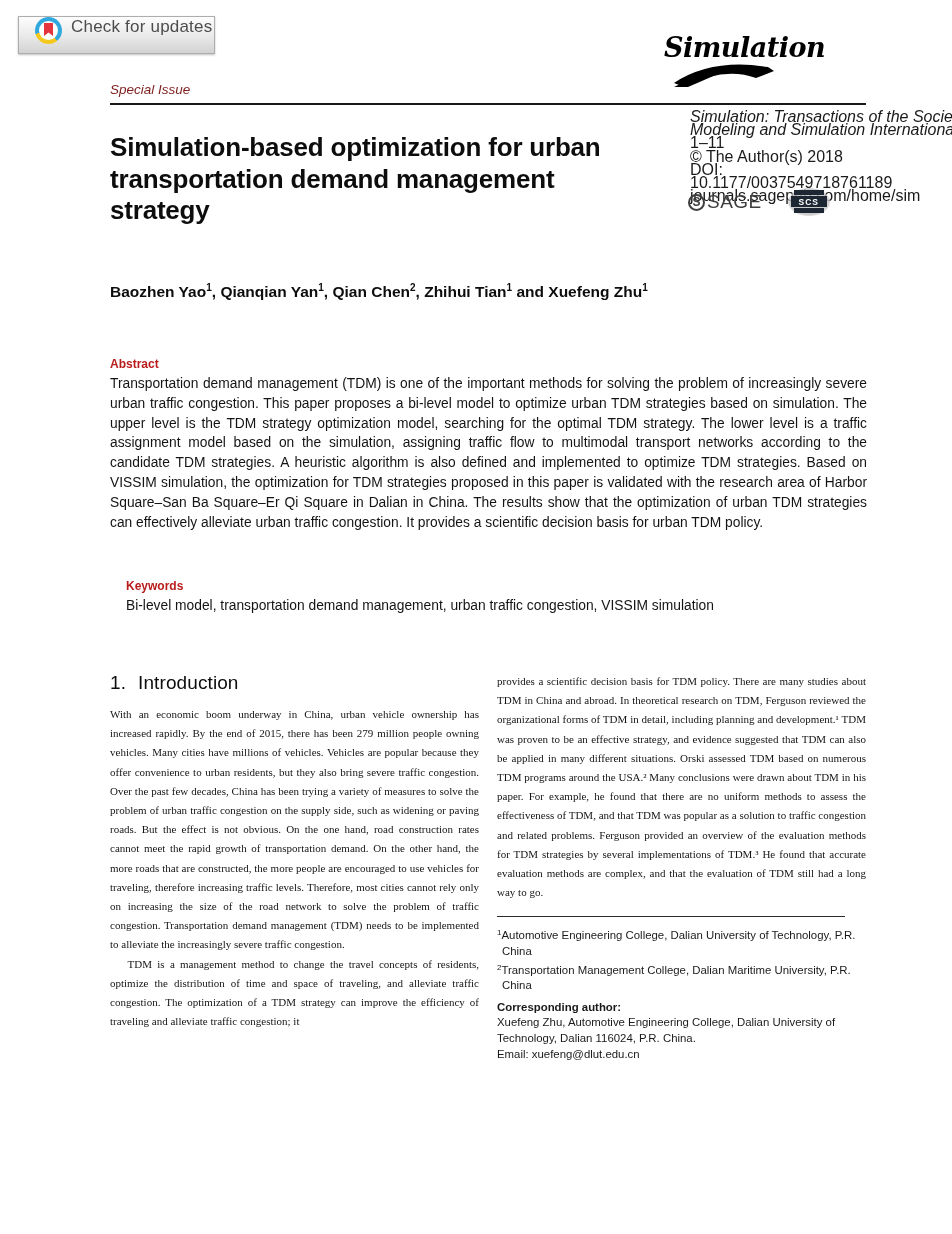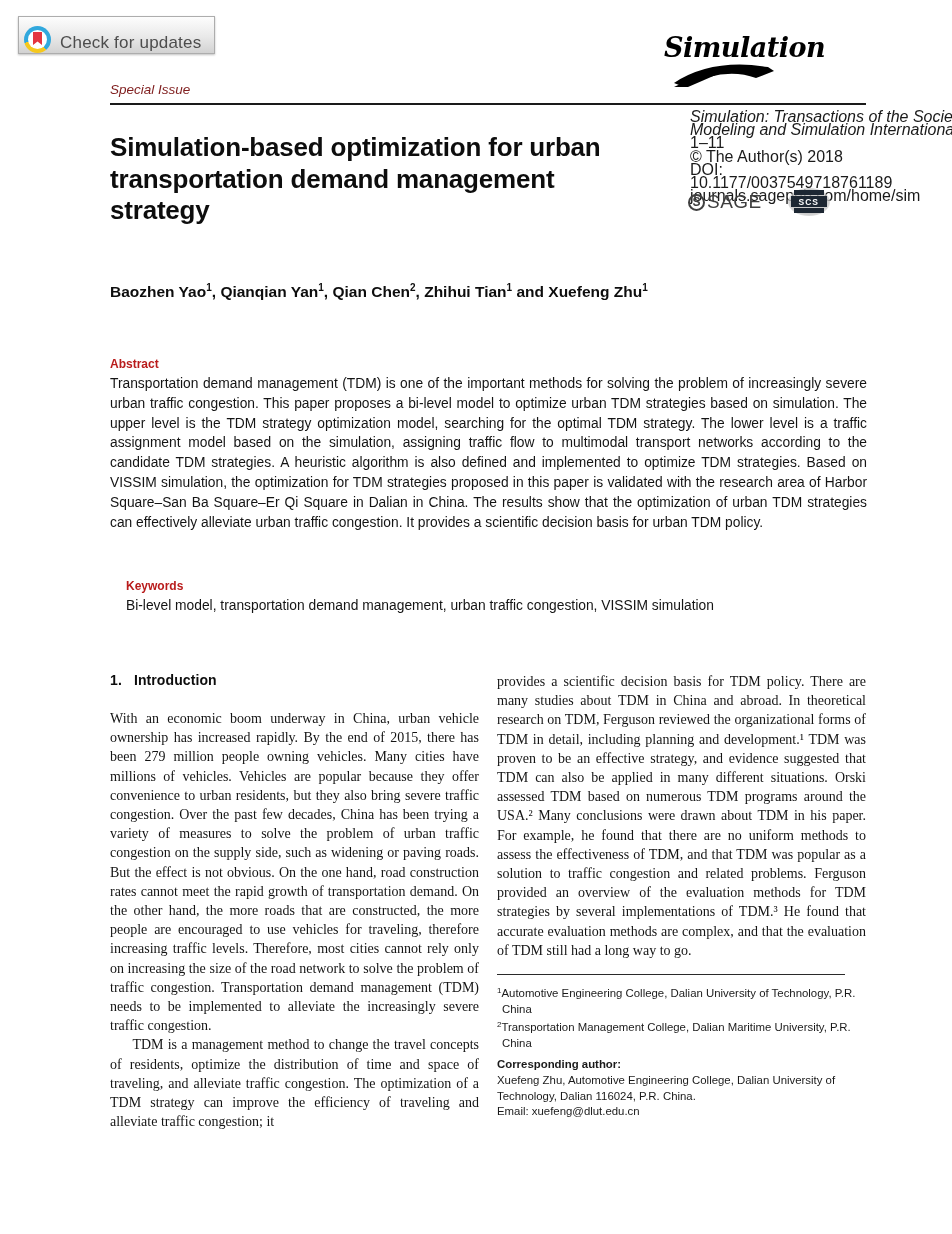--- a/index.html
+++ b/index.html
@@ -13,22 +13,22 @@
     overflow:hidden;
   }
 
   
   .crossmark {
     position:absolute; left:18px; top:16px;
     width:197px; height:38px;
     background:linear-gradient(#fdfdfd, #e9e9e9 55%, #d2d2d2);
     border:1px solid #adadad;
     box-shadow:0 1px 2px rgba(0,0,0,.25);
-    display:flex; align-items:flex-end; gap:9px;
-    padding-left:5px;
+    display:flex; align-items:flex-start; gap:9px;
+    padding-left:16px;
     cursor:pointer;
   }
   .cm-ring {
     width:27px; height:27px; border-radius:50%;
     background:conic-gradient(from 140deg, #f5c81e 0 115deg, #31a8dd 115deg 360deg);
     display:flex; align-items:center; justify-content:center;
     flex:0 0 auto;
   }
   .cm-inner {
     width:19px; height:19px; border-radius:50%;
@@ -119,27 +119,27 @@
   .keywords-block { position:absolute; left:126px; top:579px; width:757px; }
   .keywords-text { text-align:left; }
 
   
   .columns {
     position:absolute; left:110px; top:672px; width:757px;
     display:flex; gap:18px;
   }
   .col { width:369px; }
   .section-heading {
-    font-size:14px; font-weight:bold; color:#0d0d0d;
-    margin-bottom:21px; letter-spacing:.1px;
+    font-size:19px; font-weight:normal; color:#0d0d0d;
+    margin-bottom:11px; letter-spacing:.1px;
   }
   .section-heading .num { margin-right:12px; }
   .body-text {
     font-family:"Liberation Serif", serif;
-    font-size:14px; line-height:19.2px; color:#141414;
+    font-size:11px; line-height:19.2px; color:#141414;
     text-align:justify;
   }
   .body-text + .body-text { text-indent:1.6em; }
 
   
   .footnote-block { margin-top:14px; }
   .fn-rule { width:348px; height:1px; background:#2a2a2a; margin-bottom:8px; }
   .fn-text {
     font-size:11.4px; line-height:15.6px; color:#1a1a1a;
   }

